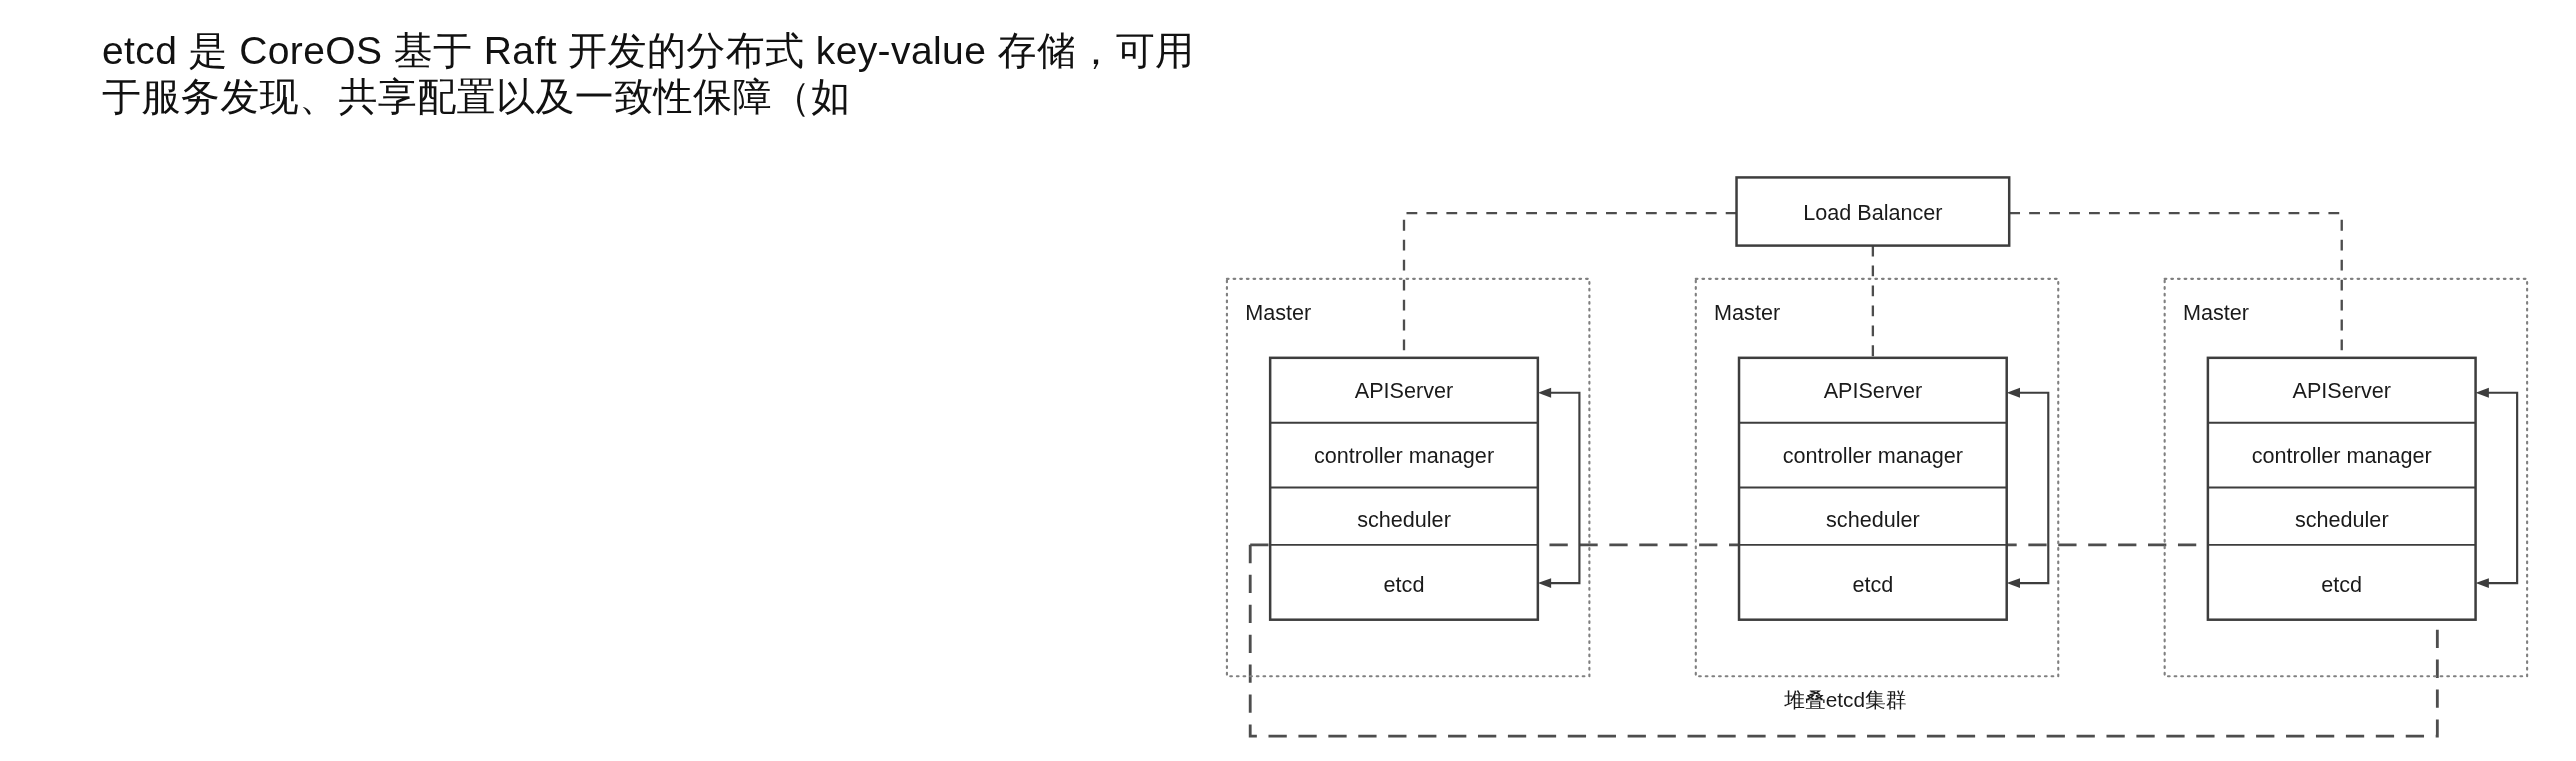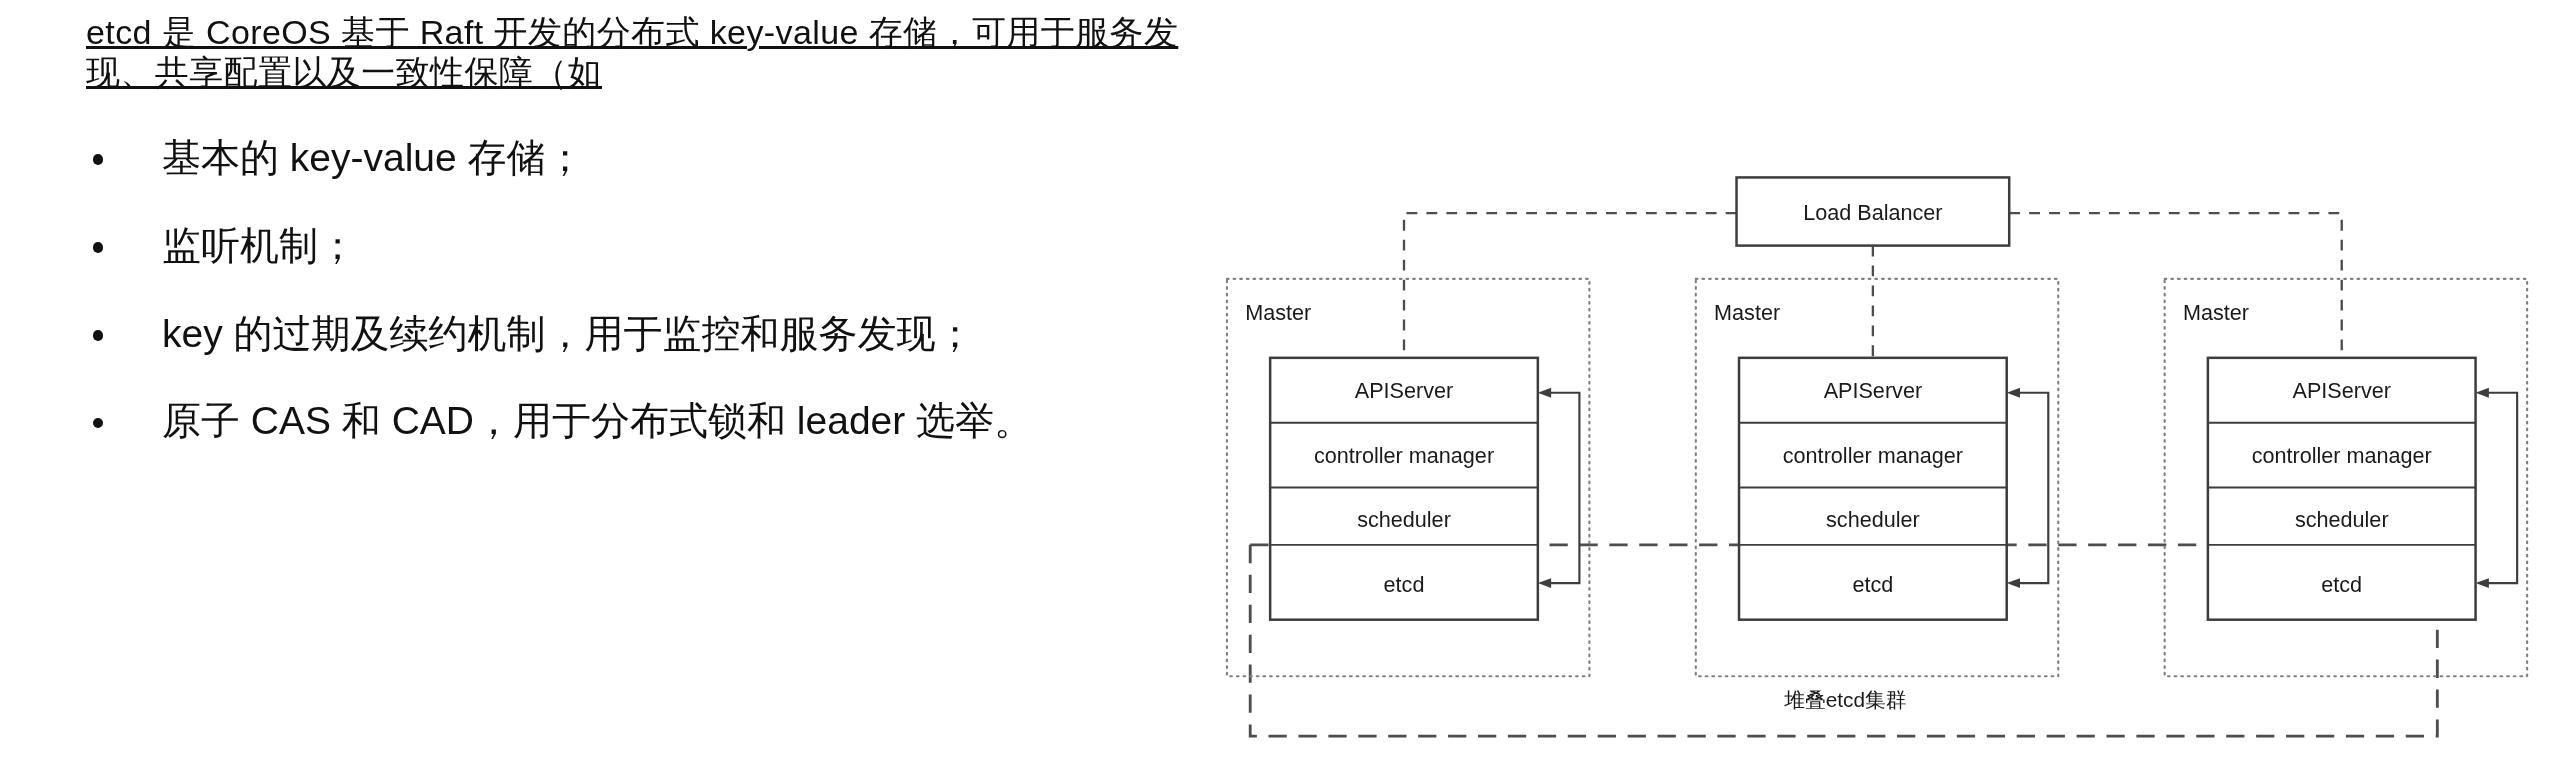--- a/index.html
+++ b/index.html
@@ -12,27 +12,26 @@
   }
   #root{position:relative;width:2576px;height:762px;}
 
   
   .text-col{
     position:absolute;
     left:86px; top:0px; width:1131px;
     color:#000;
   }
   .para{
-    font-size:34px;
+    font-size:39px;
     line-height:1.18;
     letter-spacing:0.4px;
     color:#111;
-    margin:0;
+    margin:16px;
     padding:0;
-    text-decoration:underline;
   }
   .para .l1{display:block;padding-top:11.6px;}
   .para .l2{display:block;padding-top:13.3px;}
 
   .bullets{
     list-style:none;
     margin:0;
     padding:0;
   }
   .bullet{
@@ -68,38 +67,20 @@
 <body>
 
 <div id="root">
 
   <div class="text-col">
 
     <p class="para">
       <span class="l1">etcd 是 CoreOS 基于 Raft 开发的分布式 key-value 存储，可用于服务发现、共享配置以及一致性保障（如</span>
     </p>
 
-    <ul class="bullets">
-      <li class="bullet">
-        <span class="dot"></span>
-        <span>基本的 key-value 存储；</span>
-      </li>
-      <li class="bullet">
-        <span class="dot"></span>
-        <span>监听机制；</span>
-      </li>
-      <li class="bullet">
-        <span class="dot"></span>
-        <span>key 的过期及续约机制，用于监控和服务发现；</span>
-      </li>
-      <li class="bullet">
-        <span class="dot"></span>
-        <span>原子 CAS 和 CAD，用于分布式锁和 leader 选举。</span>
-      </li>
-    </ul>
   </div>
 
   <div class="diagram">
     <svg width="1380" height="608" viewBox="0 0 1660 731" xmlns="http://www.w3.org/2000/svg">
 
       <path d="M 64 470 L 64 700 L 1492 700 L 1492 470" fill="none" stroke="#4d4d4d" stroke-width="3.4" stroke-dasharray="22,14"></path>
 
       <line x1="64" y1="470" x2="1492" y2="470" stroke="#4d4d4d" stroke-width="3.4" stroke-dasharray="22,14"></line>
 
       <g>

